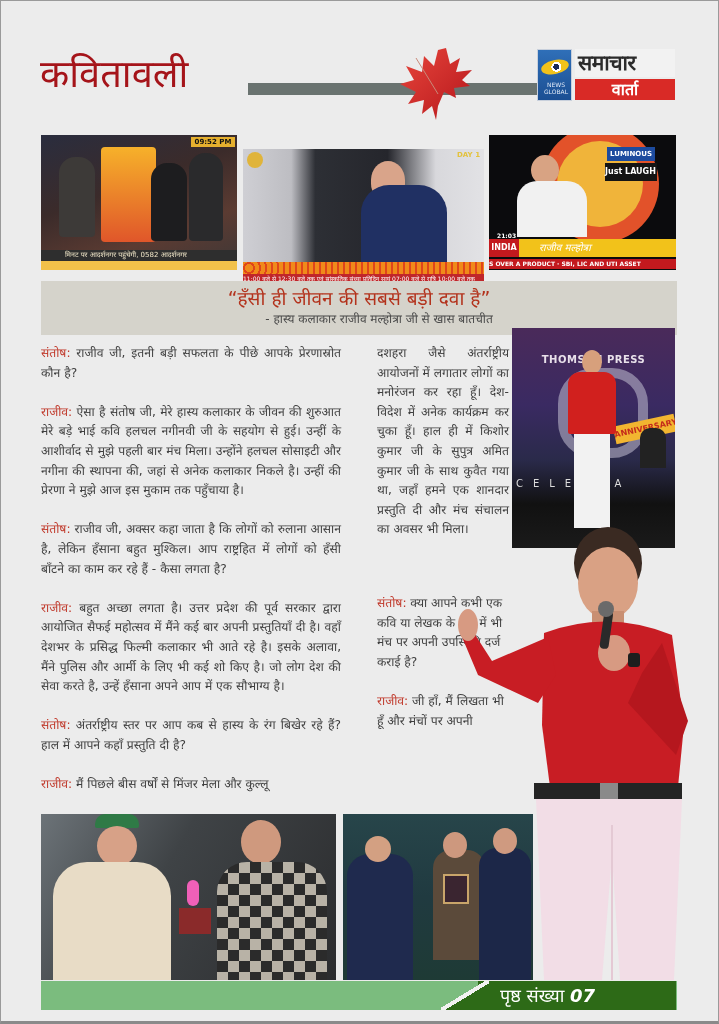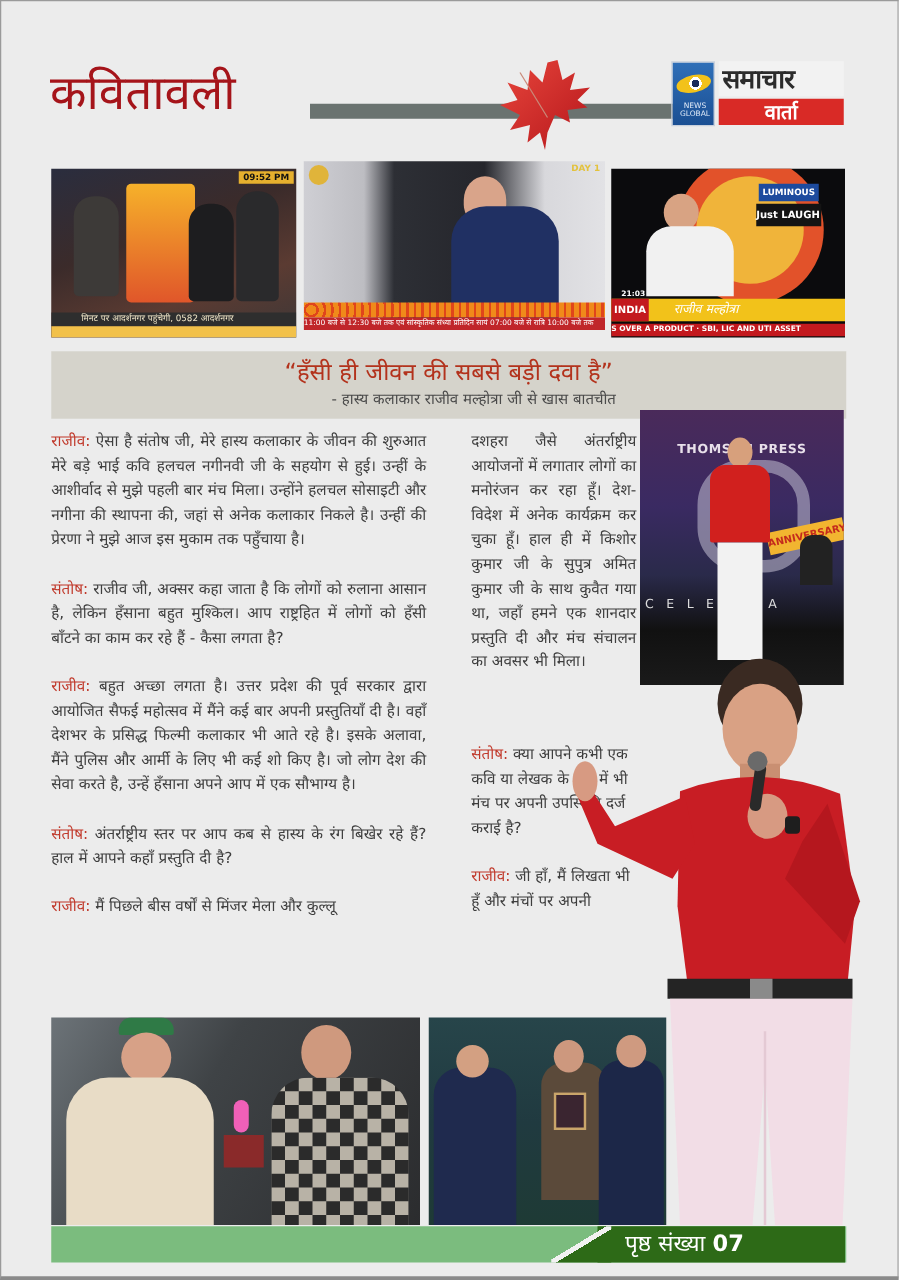--- a/index.html
+++ b/index.html
@@ -60,21 +60,21 @@
   
   .photo {
     position: absolute; overflow: hidden;
   }
   .photo .caption {
     position: absolute; left: 0; right: 0; font-size: 7px; line-height: 10px;
     white-space: nowrap; overflow: hidden; color: #fff;
   }
   .photo-1 { left: 41px; top: 135px; width: 196px; height: 135px;
     background: linear-gradient(160deg, #2a2d3e 0%, #3b2b2a 40%, #5b3b32 70%, #3d3737 100%); }
-  .photo-2 { left: 243px; top: 129px; width: 241px; height: 135px;
+  .photo-2 { left: 243px; top: 149px; width: 241px; height: 135px;
     background: linear-gradient(90deg, #cfcfd4 0%, #bdbdc2 20%, #2d2f35 30%, #25262c 60%, #d8d8dc 80%, #e2e2e5 100%); }
   .photo-3 { left: 489px; top: 135px; width: 187px; height: 135px;
     background: #0b0b0d; }
   
   .quote-band {
     position: absolute; left: 41px; top: 281px; width: 636px; height: 54px;
     background: #d5d3cb;
   }
   .quote-title {
     position: absolute; left: 0; right: 0; top: 5px; text-align: center;
@@ -116,21 +116,21 @@
     background: #2d6a17;
   }
   .footer-slant {
     position: absolute; left: 441px; top: 981px; width: 48px; height: 29px;
     background: linear-gradient(to bottom right, transparent 0 calc(50% - 2px), #f2f2f2 calc(50% - 2px) calc(50% + 2px), #2d6a17 calc(50% + 2px));
   }
   .page-number {
     position: absolute; left: 500px; top: 981px; width: 170px; height: 29px;
     color: #ffffff; font-size: 18px; line-height: 29px; white-space: nowrap;
   }
-  .page-number b { font-weight: bold; }
+  .page-number b { font-weight: bold; font-style: italic; }
 </style>
 </head>
 <body>
 
 <div class="page-frame"></div>
 
 <div class="section-title">कवितावली</div>
 <div class="header-rule"></div>
 <svg class="leaf" viewBox="0 0 82 80">
   <defs>
@@ -187,20 +187,21 @@
   <div style="position:absolute;left:50px;top:104px;color:#fff;font-size:10px;line-height:18px;font-style:italic;">राजीव मल्होत्रा</div>
   <div class="caption" style="top:124px;height:10px;background:#c3191e;font-size:6px;font-weight:bold;">S OVER A PRODUCT · SBI, LIC AND UTI ASSET</div>
 </div>
 
 <div class="quote-band">
   <div class="quote-title">“हँसी ही जीवन की सबसे बड़ी दवा है”</div>
   <div class="quote-sub">- हास्य कलाकार राजीव मल्होत्रा जी से खास बातचीत</div>
 </div>
 
 <div class="col-text col-left">
+  <p><span class="speaker">संतोष:</span><span> राजीव जी, इतनी बड़ी सफलता के पीछे आपके प्रेरणास्रोत कौन है?</span></p>
   <p><span class="speaker">राजीव:</span><span> ऐसा है संतोष जी, मेरे हास्य कलाकार के जीवन की शुरुआत मेरे बड़े भाई कवि हलचल नगीनवी जी के सहयोग से हुई। उन्हीं के आशीर्वाद से मुझे पहली बार मंच मिला। उन्होंने हलचल सोसाइटी और नगीना की स्थापना की, जहां से अनेक कलाकार निकले है। उन्हीं की प्रेरणा ने मुझे आज इस मुकाम तक पहुँचाया है।</span></p>
   <p><span class="speaker">संतोष:</span><span> राजीव जी, अक्सर कहा जाता है कि लोगों को रुलाना आसान है, लेकिन हँसाना बहुत मुश्किल। आप राष्ट्रहित में लोगों को हँसी बाँटने का काम कर रहे हैं - कैसा लगता है?</span></p>
   <p><span class="speaker">राजीव:</span><span> बहुत अच्छा लगता है। उत्तर प्रदेश की पूर्व सरकार द्वारा आयोजित सैफई महोत्सव में मैंने कई बार अपनी प्रस्तुतियाँ दी है। वहाँ देशभर के प्रसिद्ध फिल्मी कलाकार भी आते रहे है। इसके अलावा, मैंने पुलिस और आर्मी के लिए भी कई शो किए है। जो लोग देश की सेवा करते है, उन्हें हँसाना अपने आप में एक सौभाग्य है।</span></p>
   <p><span class="speaker">संतोष:</span><span> अंतर्राष्ट्रीय स्तर पर आप कब से हास्य के रंग बिखेर रहे हैं? हाल में आपने कहाँ प्रस्तुति दी है?</span></p>
   <p><span class="speaker">राजीव:</span><span> मैं पिछले बीस वर्षों से मिंजर मेला और कुल्लू</span></p>
 </div>
 
 <div class="col-text col-mid">
   <p>दशहरा जैसे अंतर्राष्ट्रीय आयोजनों में लगातार लोगों का मनोरंजन कर रहा हूँ। देश-विदेश में अनेक कार्यक्रम कर चुका हूँ। हाल ही में किशोर कुमार जी के सुपुत्र अमित कुमार जी के साथ कुवैत गया था, जहाँ हमने एक शानदार प्रस्तुति दी और मंच संचालन का अवसर भी मिला।</p>
 </div>

